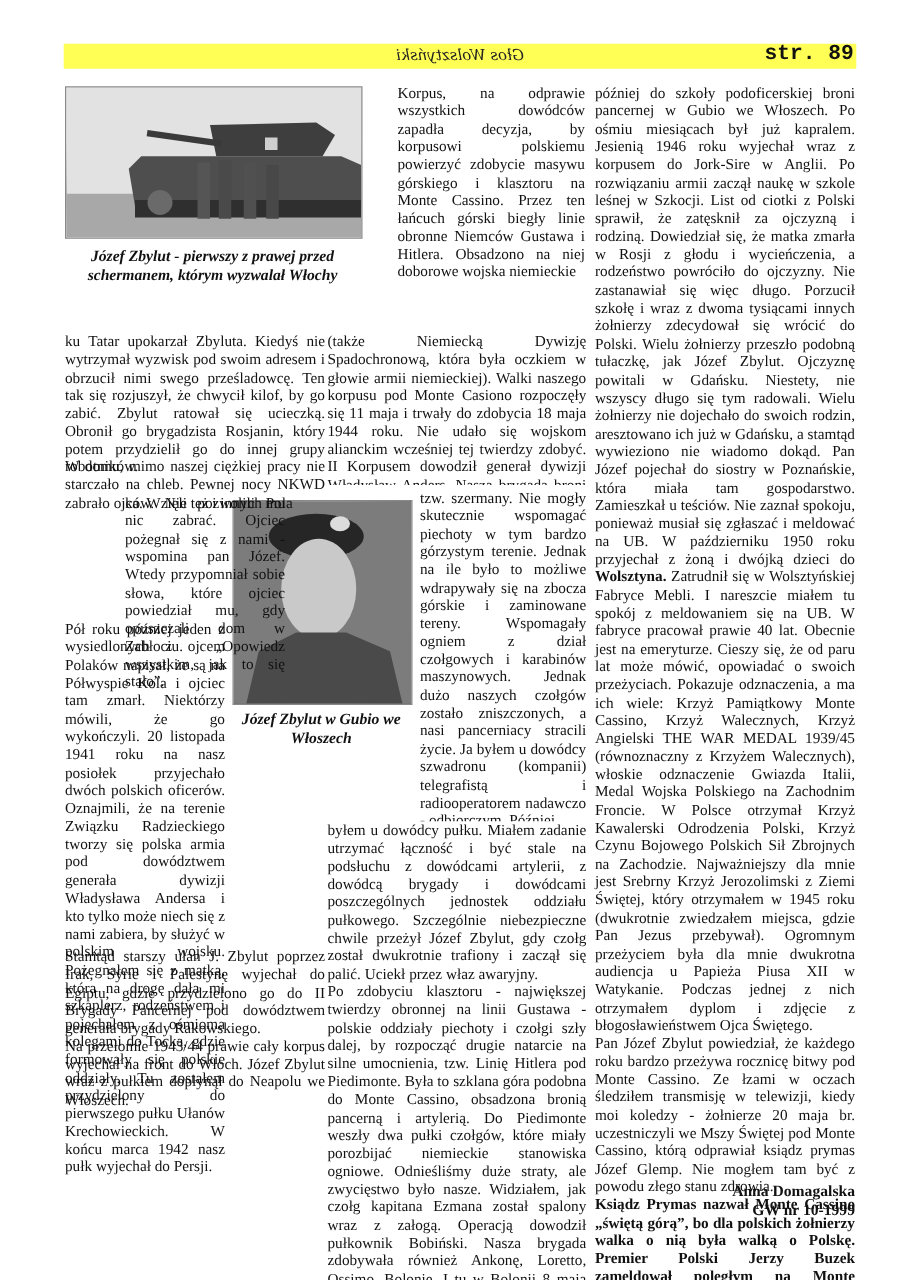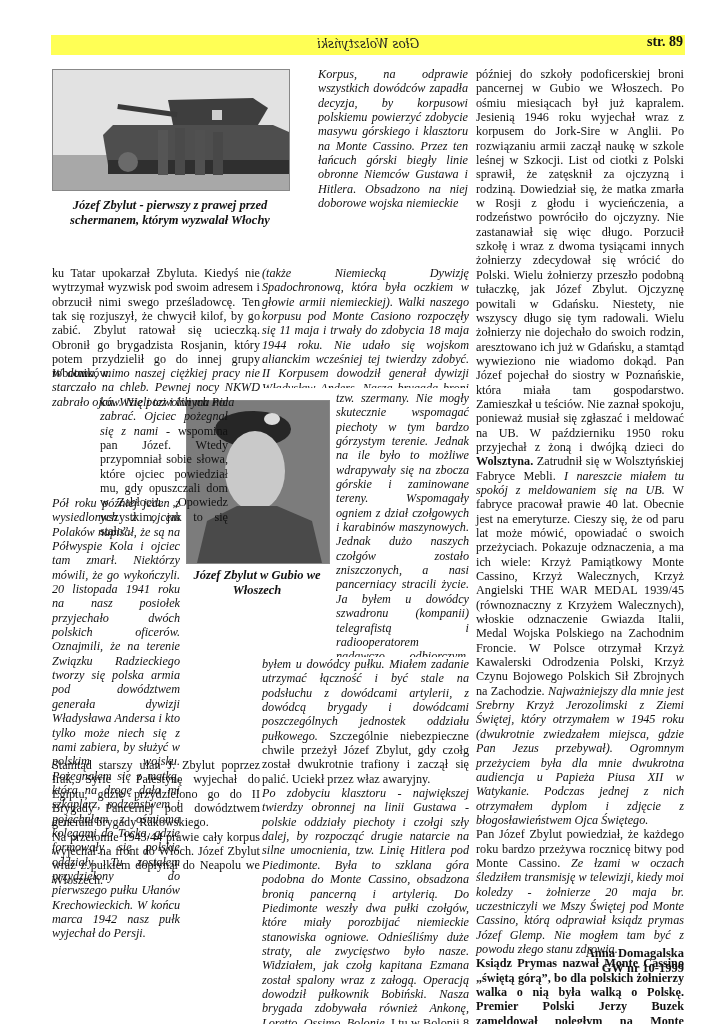--- a/index.html
+++ b/index.html
@@ -1,30 +1,30 @@
 <!DOCTYPE html>
 <html><head>
 <meta charset="utf-8">
 <style>
   html, body { margin:0; padding:0; background:#ffffff; }
   body { width:724px; height:1024px; position:relative; overflow:hidden;
          font-family:"Liberation Serif", "DejaVu Serif", serif; color:#111; }
   .header { position:absolute; left:51px; top:35px; width:634px; height:20px; background:#ffff55; }
   .header .mast { position:absolute; left:0; right:0; top:2px; text-align:center;
          font-family:"DejaVu Serif", serif; font-style:italic; font-size:12px; transform:scaleX(-1); color:#222; }
-  .header .page { position:absolute; right:2px; top:-1px; font-family:Liberation Serif, serif; font-weight:bold; font-size:14px; }
+  .header .page { position:absolute; right:2px; top:-1px; font-family:Liberation Mono, monospace; font-weight:bold; font-size:17px; }
   .photo { position:absolute; border:1px solid #888; overflow:hidden; background:#cfcfcf; }
   .tank { left:52px; top:69px; width:236px; height:120px;
           background:linear-gradient(#dcdcdc 0%, #e6e6e6 35%, #9a9a9a 60%, #5a5a5a 75%, #8c8c8c 85%, #b8b8b8 100%); }
   .portrait { left:186px; top:400px; width:142px; height:162px;
           background:radial-gradient(ellipse at 50% 40%, #d8d8d8 0%, #a9a9a9 35%, #5d5d5d 70%, #3a3a3a 100%); }
   .cap { position:absolute; text-align:center; font-weight:bold; font-style:italic; font-size:12.5px; line-height:15px; }
   .col { position:absolute; font-size:12.2px; line-height:14.35px; text-align:justify; }
   .col p { margin:0; }
-  .i { font-style:italic; }
+  .i { }
   .b { font-weight:bold;margin-top:17px; }
   .sig { position:absolute; right:40px; top:946px; text-align:right; font-weight:bold; font-size:12.5px; line-height:15px; }
   svg { display:block; }
 </style>
 </head>
 <body>
 
 <div class="header">
   <div class="mast">Głos Wolsztyński</div>
   <div class="page">str. 89</div>

